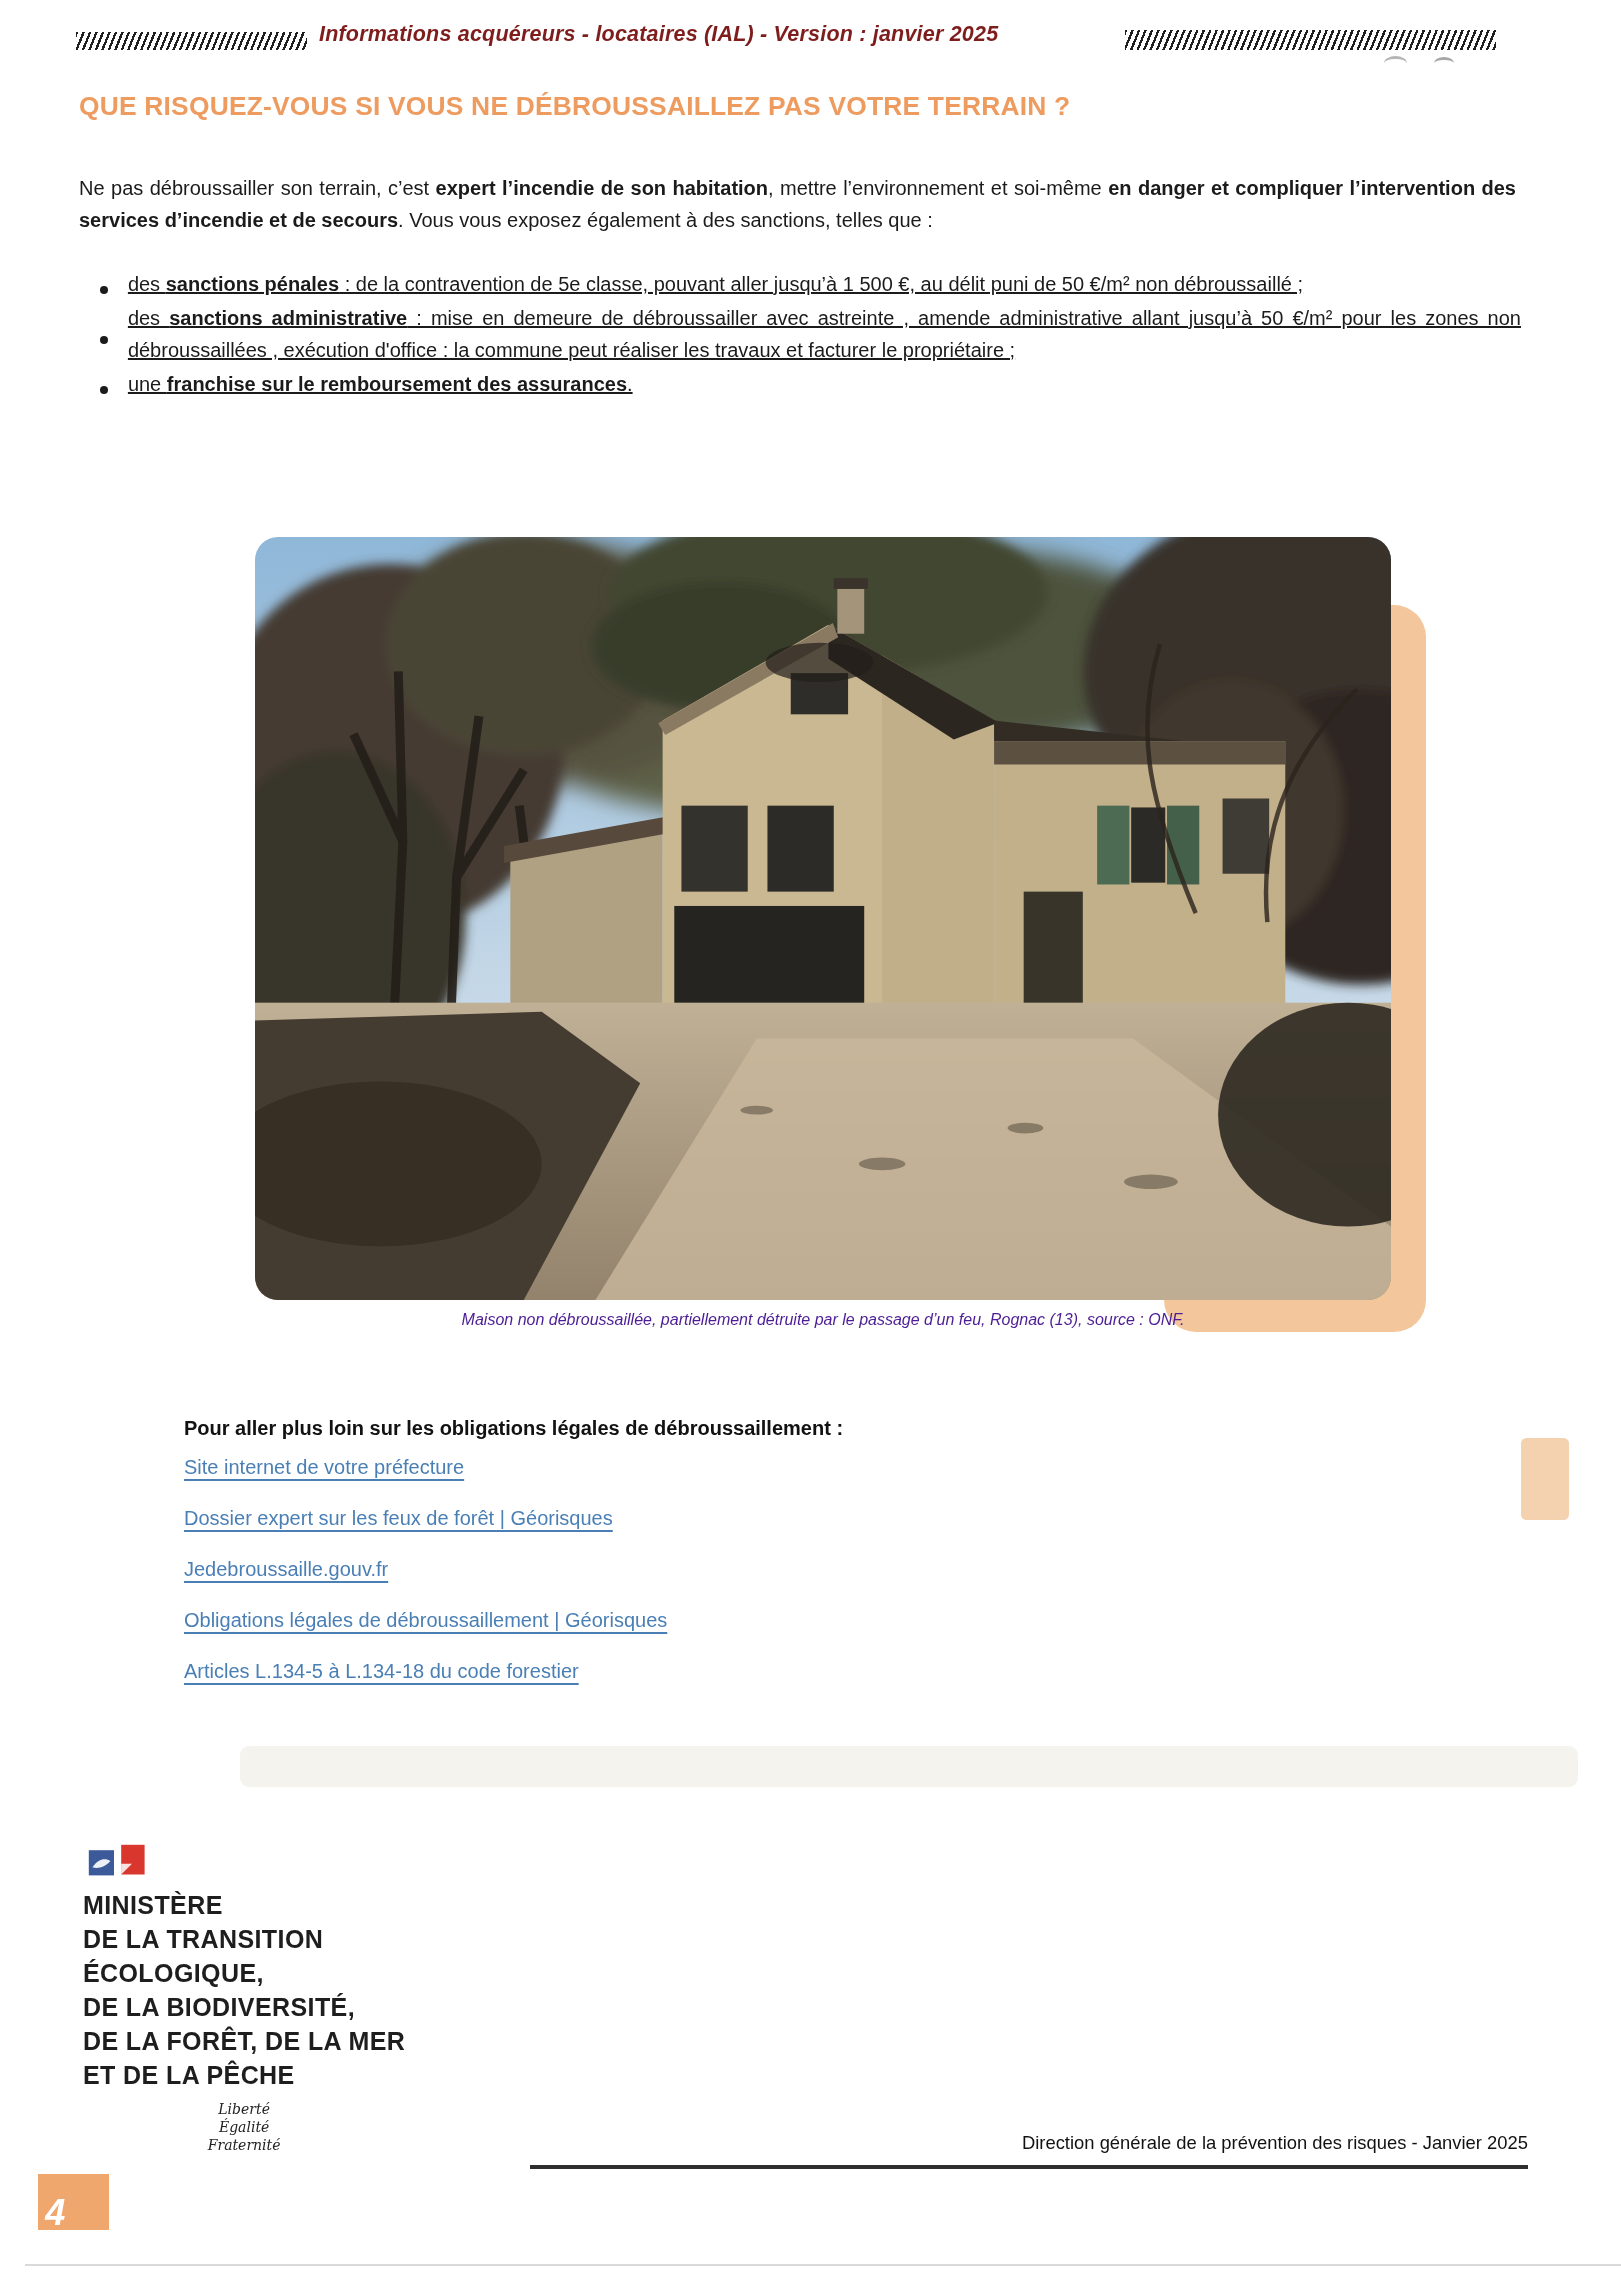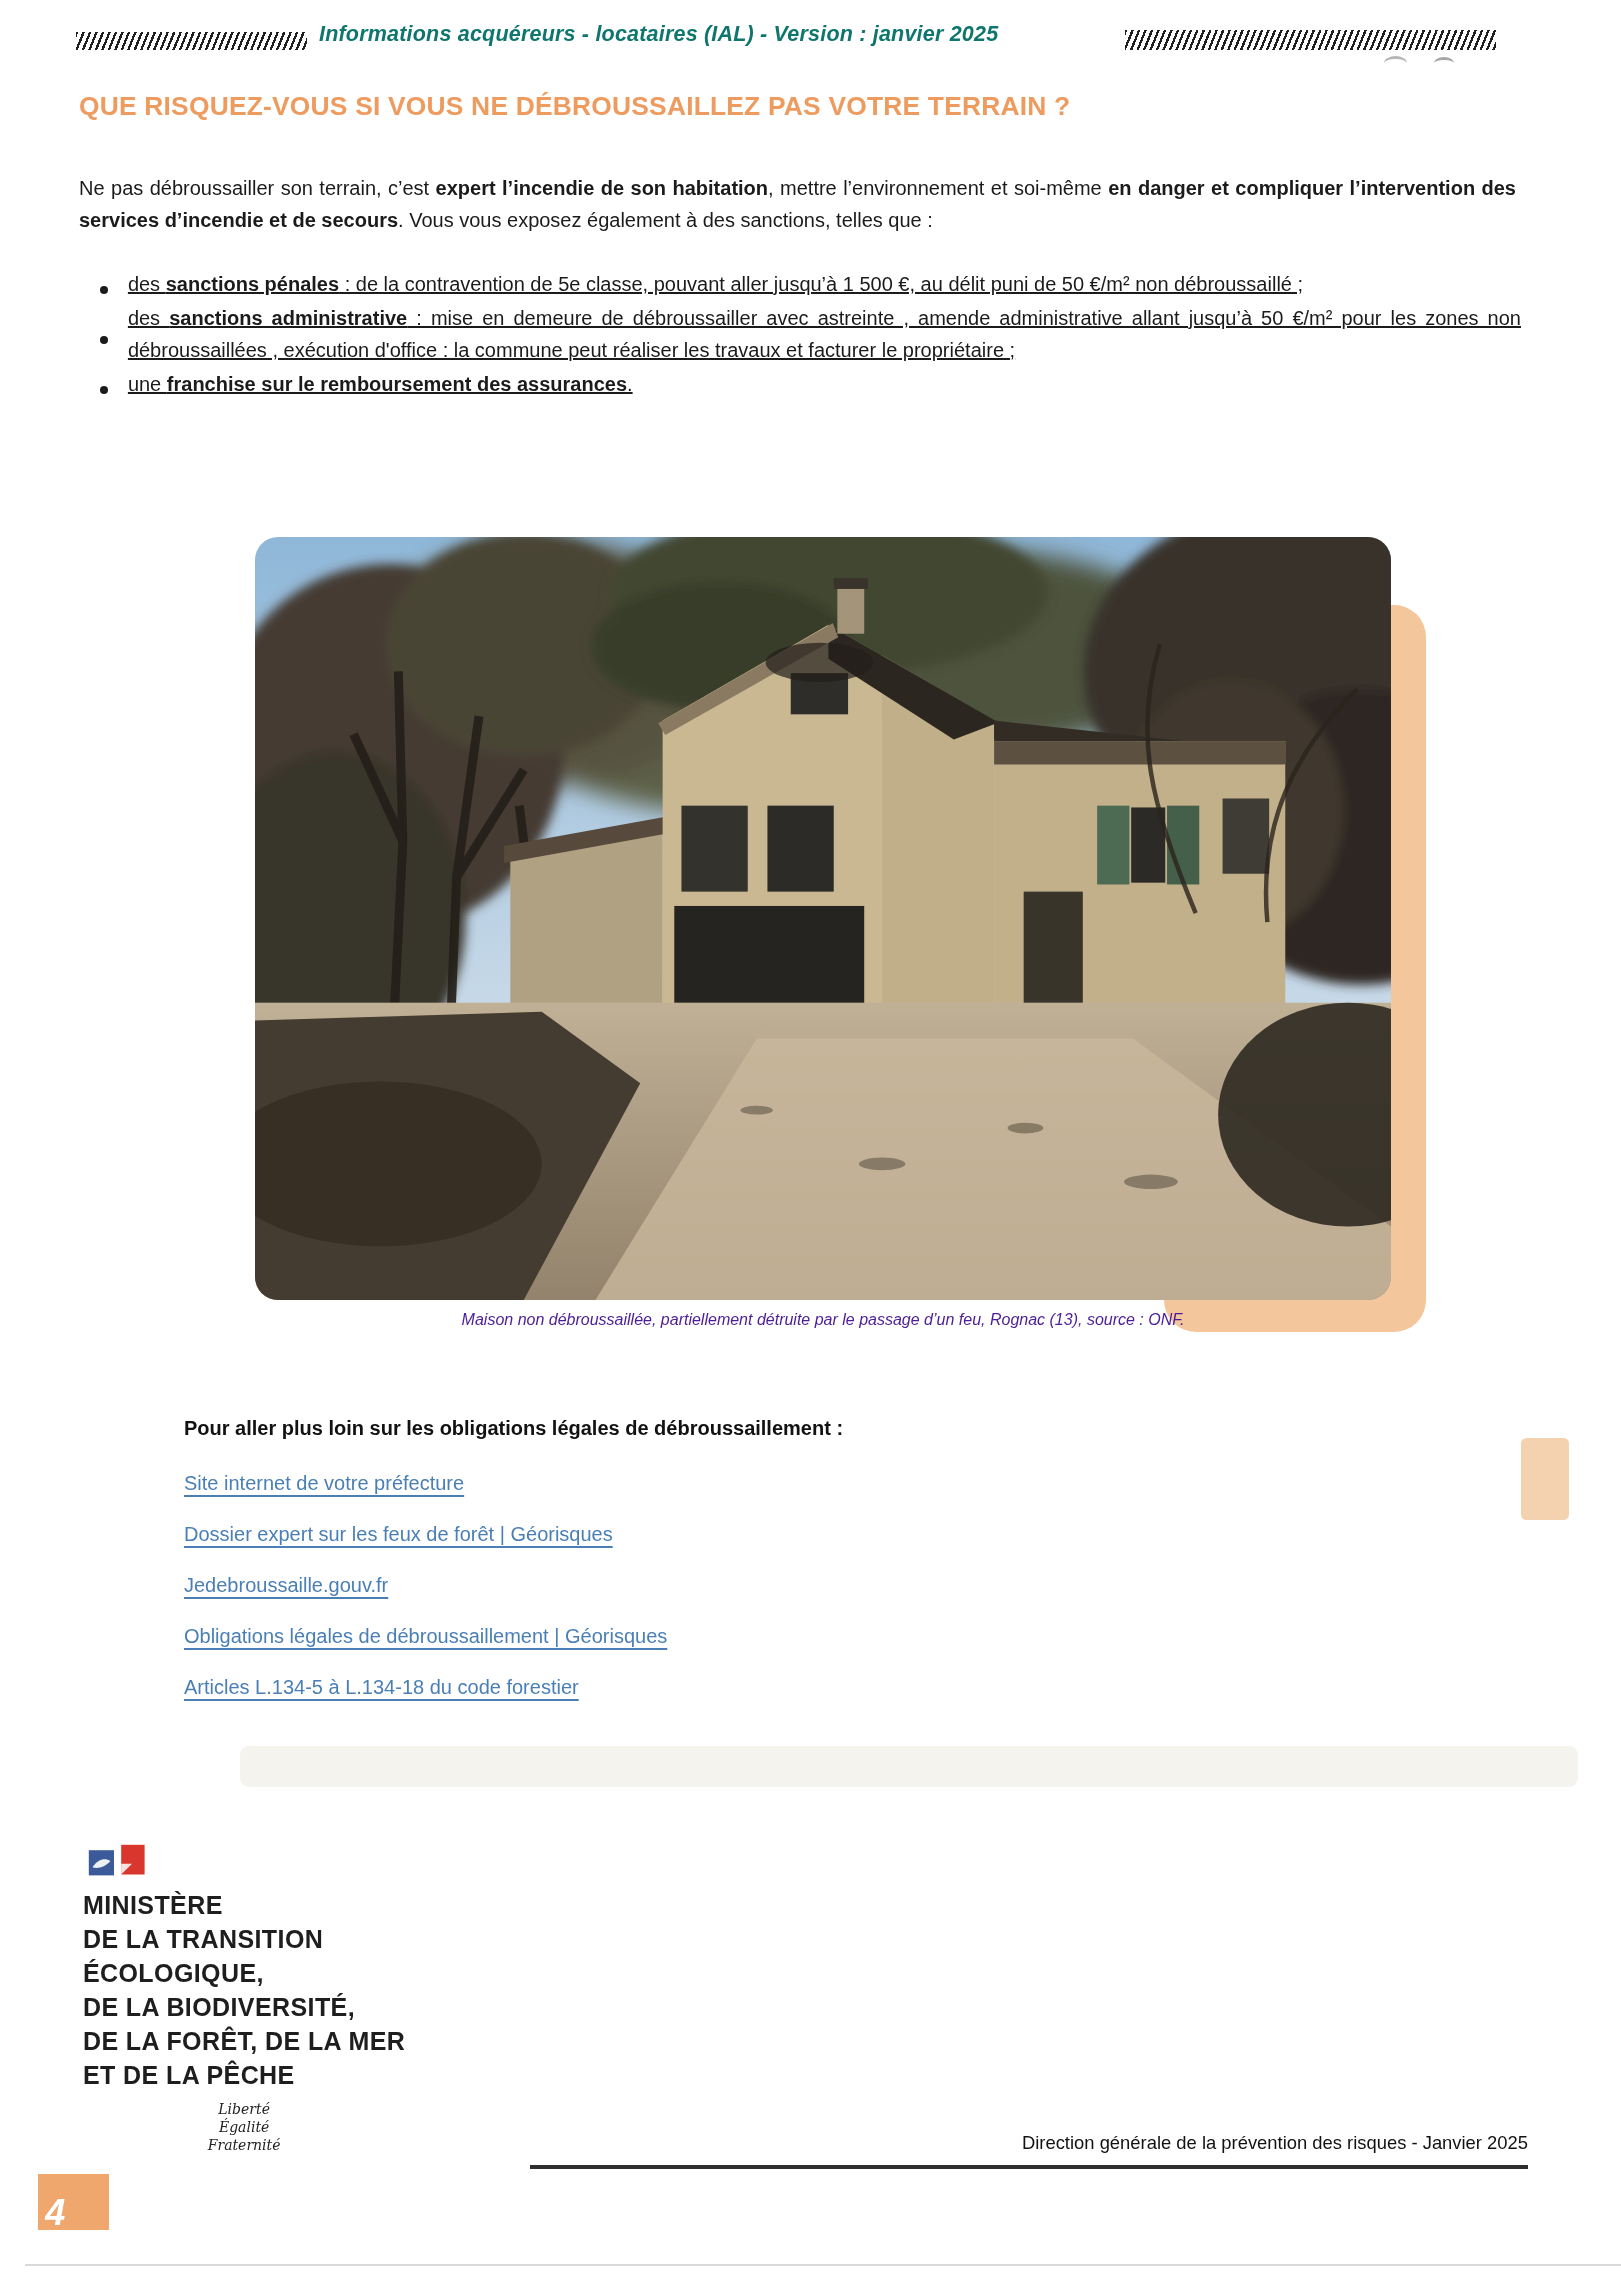--- a/index.html
+++ b/index.html
@@ -4,21 +4,21 @@
 <style>
   html,body{margin:0;padding:0;background:#ffffff;}
   .page{position:relative;width:1621px;height:2293px;background:#ffffff;overflow:hidden;
         font-family:"Liberation Sans", sans-serif;color:#1b1b1b;}
 
   
   .hatch{position:absolute;background:repeating-linear-gradient(112deg,#1f1f1f 0 2.3px,transparent 2.3px 6px);}
   .hatch-left{left:76px;top:32px;width:231px;height:18px;}
   .hatch-right{left:1125px;top:29.6px;width:371px;height:20.6px;}
   .hdr-text{position:absolute;left:319px;top:21.5px;font-size:21.5px;font-style:italic;font-weight:600;
-            letter-spacing:0.2px;color:#0f766e;white-space:nowrap;}
+            letter-spacing:0.2px;color:#7f1d1d;white-space:nowrap;}
   .smudge{position:absolute;border-top:3.6px solid #9d9d9d;border-radius:50%;opacity:.75;}
   .s1{left:1384px;top:56px;width:23px;height:11.6px;}
   .s2{left:1434px;top:57px;width:19.7px;height:9px;border-top-color:#8a8a8a;}
 
   
   .title{position:absolute;left:79px;top:91px;margin:0;font-size:26.4px;font-weight:700;
          letter-spacing:0.2px;color:var(--titleOrange);white-space:nowrap;}
   .intro{position:absolute;left:79px;top:172px;width:1437px;margin:0;font-size:20px;
          line-height:32px;text-align:justify;}
   .bullets{position:absolute;left:93px;top:268px;width:1428px;margin:0;padding:0;list-style:none;}
@@ -31,21 +31,21 @@
   .peach-rect{position:absolute;left:1164px;top:605px;width:262px;height:727px;border-radius:32px;
               background:var(--peach);}
   .photo{position:absolute;left:255px;top:537px;width:1136px;height:763px;margin:0;
          border-radius:23px;overflow:hidden;}
   .photo svg{display:block;width:100%;height:100%;}
   .caption{position:absolute;left:255px;top:1311px;width:1136px;text-align:center;
            font-size:16px;font-style:italic;color:#4c1d95;}
 
   
   .further{position:absolute;left:184px;top:1417px;width:985px;}
-  .further-heading{font-size:20px;font-weight:700;margin-bottom:32px;color:#121212;}
+  .further-heading{font-size:20px;font-weight:700;margin-bottom:16px;color:#121212;}
   .doc-link{display:inline-block;clear:both;font-size:20px;color:var(--linkBlue);
             text-decoration:underline;text-decoration-thickness:2.2px;text-underline-offset:4.5px;
             margin-bottom:28px;}
   .doc-link-row{display:block;}
 
   
   .scan-band{position:absolute;left:240px;top:1746px;width:1338px;height:41px;border-radius:9px;
              background:#e6e4d9;opacity:.45;}
   .peach-bar{position:absolute;left:1521px;top:1438px;width:48px;height:82px;border-radius:5.4px;
              background:var(--peach);opacity:.8;}

